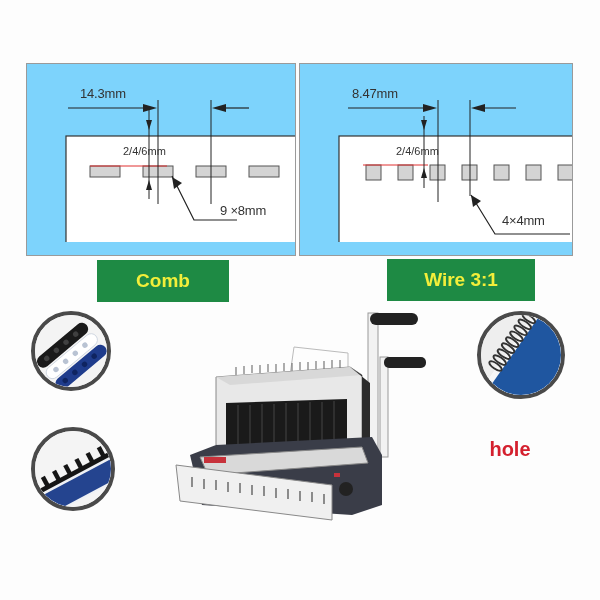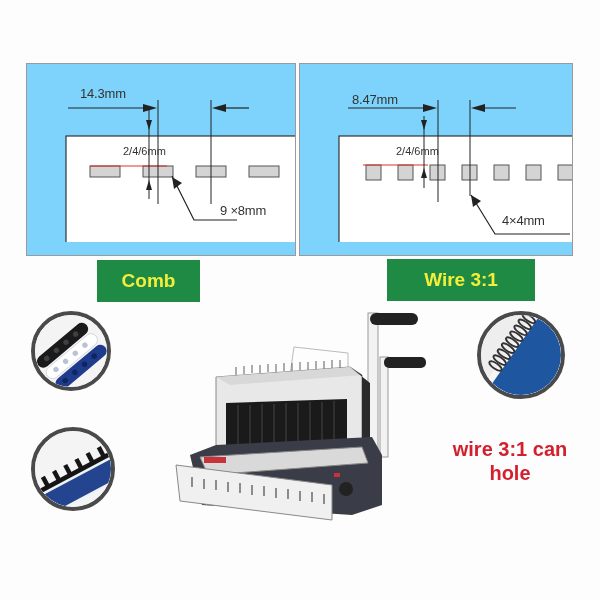--- a/index.html
+++ b/index.html
@@ -8,21 +8,21 @@
 
     .panel { position: absolute; top: 63px; width: 270px; height: 193px; background: #7dd3fc; border: 1px solid #9a9a9a; overflow: hidden; }
     .panel.left { left: 26px; }
     .panel.right { left: 299px; width: 274px; }
     .panel svg { position: absolute; left: 0; top: 0; }
 
     .mm-label { position: absolute; font-size: 13px; color: #333; letter-spacing: -0.2px; }
     .small-label { position: absolute; font-size: 11px; color: #333; margin-left: 44px; }
 
     .tag { position: absolute; background: #1e8a44; color: #f3ee3a; font-weight: bold; font-size: 19px; display: flex; align-items: center; justify-content: center; }
-    .tag.comb { left: 97px; top: 260px; width: 103px; height: 42px; }
+    .tag.comb { left: 97px; top: 260px; width: 132px; height: 42px; }
     .tag.wire { left: 387px; top: 259px; width: 148px; height: 42px; }
 
     .circle { position: absolute; border-radius: 50%; border: 4px solid #4a4a4a; background: #f2f2f2; overflow: hidden; }
     .circle svg { width: 100%; height: 100%; display: block; }
 
     .note { position: absolute; left: 424px; top: 437px; width: 172px; text-align: center; color: #d4202e; font-weight: bold; font-size: 20px; line-height: 24px; }
 
     .machine { position: absolute; left: 172px; top: 305px; width: 268px; height: 222px; }
   </style>
 </head>
@@ -81,21 +81,21 @@
     <polygon points="137,44 123,40 123,48" fill="#222"></polygon>
     <line x1="183" y1="44" x2="216" y2="44" stroke="#222" stroke-width="1.2"></line>
     <polygon points="171,44 185,40 185,48" fill="#222"></polygon>
 
     <polygon points="124,66 121,56 127,56" fill="#222"></polygon>
     <polygon points="124,104 121,114 127,114" fill="#222"></polygon>
 
     <polyline points="171,131 195,170 270,170" fill="none" stroke="#222" stroke-width="1.2"></polyline>
     <polygon points="171,131 173,143 181,137" fill="#222"></polygon>
   </svg>
-  <span class="mm-label" style="left:52px; top:28px;">8.47mm</span>
+  <span class="mm-label" style="left:52px; top:22px;">8.47mm</span>
   <span class="small-label" style="left:52px; top:81px;">2/4/6mm</span>
   <span class="mm-label" style="left:202px; top:149px;">4×4mm</span>
 </div>
 
 <div class="tag comb">
   <span>Comb</span>
 </div>
 <div class="tag wire">
   <span>Wire 3:1</span>
 </div>
@@ -233,15 +233,14 @@
         <line x1="104" y1="183" x2="104" y2="193"></line>
       <line x1="116" y1="184" x2="116" y2="194"></line>
         <line x1="128" y1="186" x2="128" y2="196"></line>
       <line x1="140" y1="187" x2="140" y2="197"></line>
         <line x1="152" y1="189" x2="152" y2="199"></line>
     </g>
   </svg>
 </div>
 
 <div class="note">
-  <div>wire 3:1 can</div>
   <div>hole</div>
 </div>
 
 </body></html>

